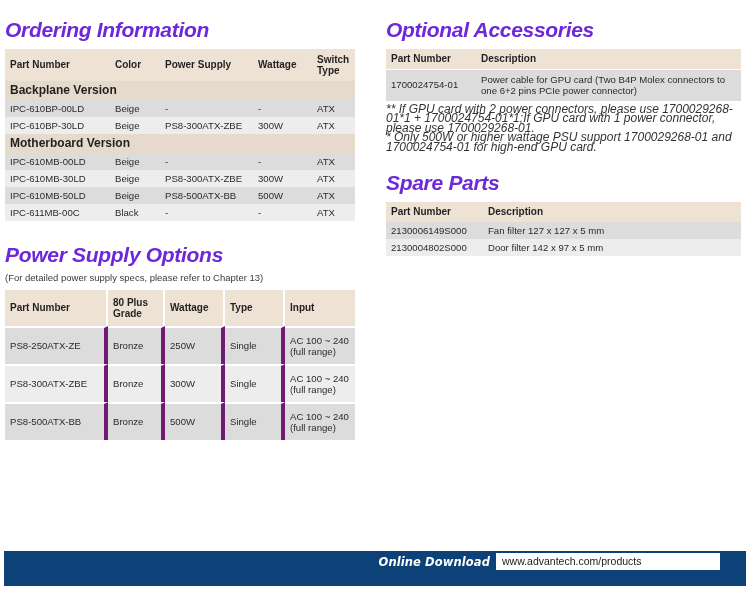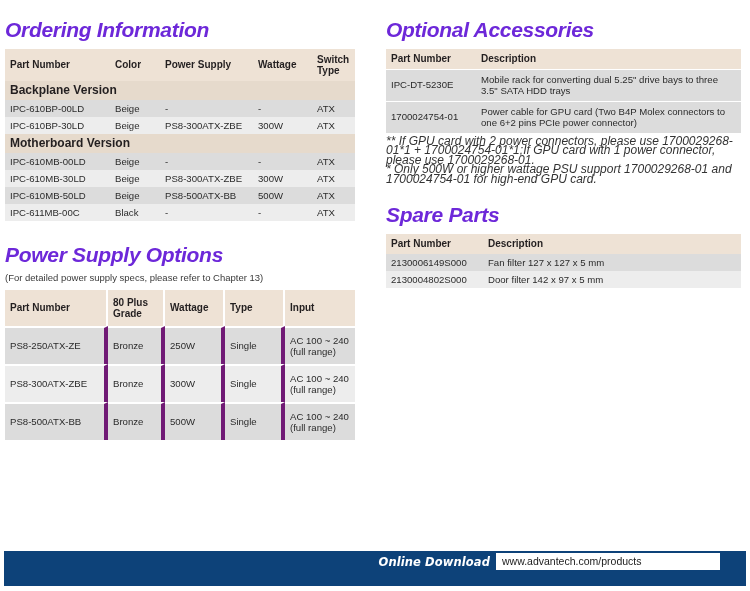--- a/index.html
+++ b/index.html
@@ -301,24 +301,20 @@
           <col style="width:265px">
         </colgroup>
       <thead>
         <tr>
           <th>Part Number</th>
           <th>Description</th>
         </tr>
       </thead>
       <tbody>
         <tr class="r-odd">
-          <td>IPC-DT-5230E</td>
-          <td>Mobile rack for converting dual 5.25" drive bays to three 3.5" SATA HDD trays</td>
-        </tr>
-        <tr class="r-odd">
           <td>1700024754-01</td>
           <td>Power cable for GPU card (Two B4P Molex connectors to one 6+2 pins PCIe power connector)</td>
         </tr>
       </tbody>
     </table>
 
     <div class="footnotes">
       <p>** If GPU card with 2 power connectors, please use 1700029268-01*1 + 1700024754-01*1;If GPU card with 1 power connector, please use 1700029268-01.</p>
       <p>* Only 500W or higher wattage PSU support 1700029268-01 and 1700024754-01 for high-end GPU card.</p>
     </div>

